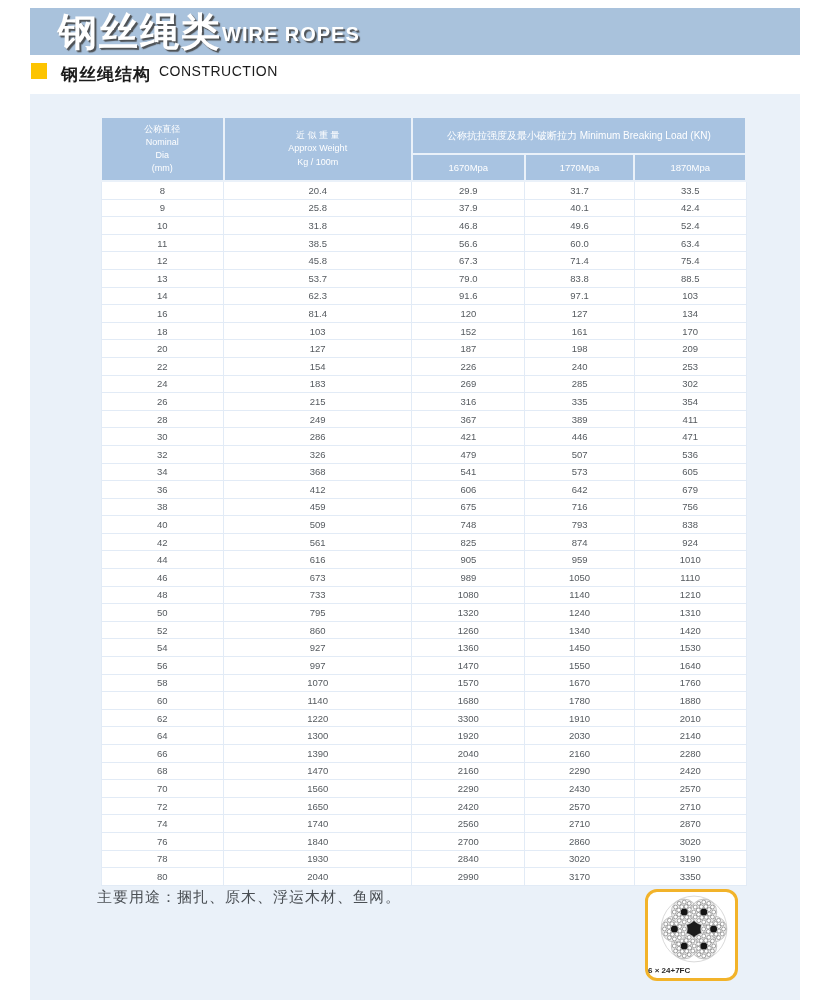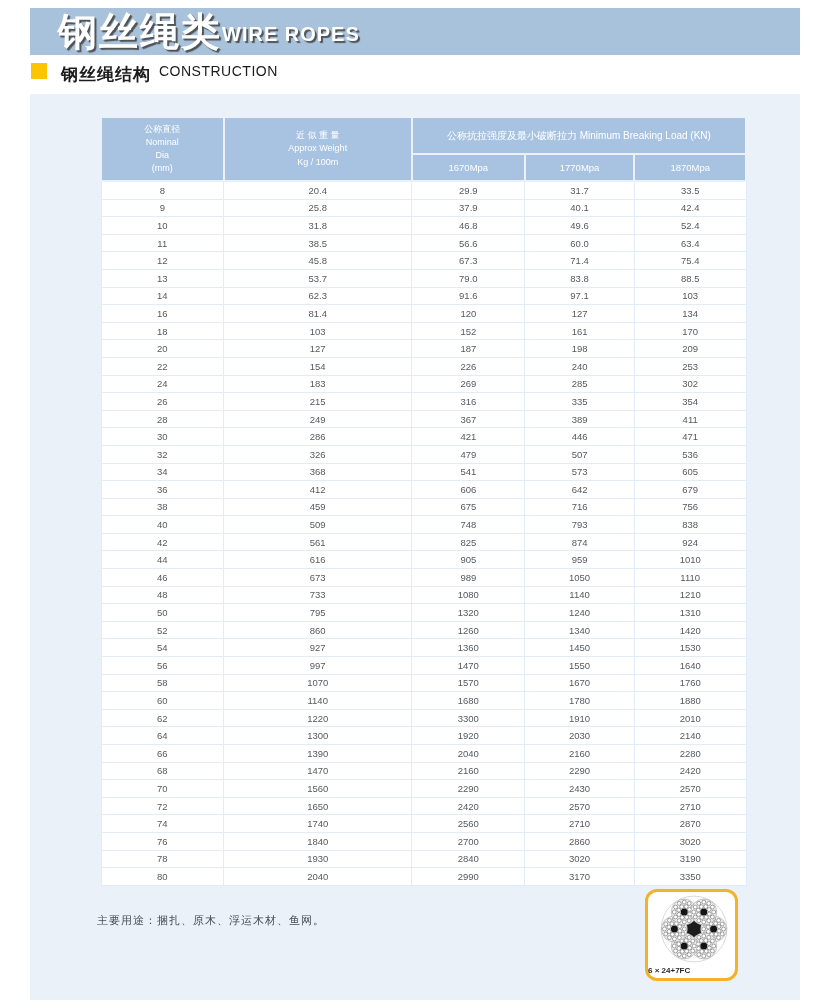--- a/index.html
+++ b/index.html
@@ -37,21 +37,21 @@
     border:2px solid #eaf1f9;padding:0;text-align:center;
   }
   th.hdr-main{font-size:9px;line-height:1.45;height:62px;}
   th.hdr-group{font-size:10px;height:34px;}
   th.hdr-sub{font-size:9.5px;height:24px;}
   table.spec td{
     background:#ffffff;color:#555a5f;font-size:9.5px;text-align:center;
     height:16.6px;padding:0;border:1px solid #e2ebf6;
   }
   
-  .footnote{position:absolute;left:97px;top:888px;font-size:11px;color:#4a4f54;letter-spacing:1px;margin-top:25px;}
+  .footnote{position:absolute;left:97px;top:888px;font-size:15px;color:#4a4f54;letter-spacing:1px;}
   
   .rope-box{
     position:absolute;left:645px;top:889px;width:93px;height:92px;
     background:#ffffff;border:3px solid #f2b32a;border-radius:12px;box-sizing:border-box;
     display:flex;flex-direction:column;align-items:flex-start;justify-content:flex-end;
   }
   .rope-box svg{position:absolute;top:2px;left:7px;}
   .rope-label{font-size:8px;font-weight:bold;color:#2a2a2a;margin-bottom:3px;position:relative;z-index:2;}
 </style>
 </head>

